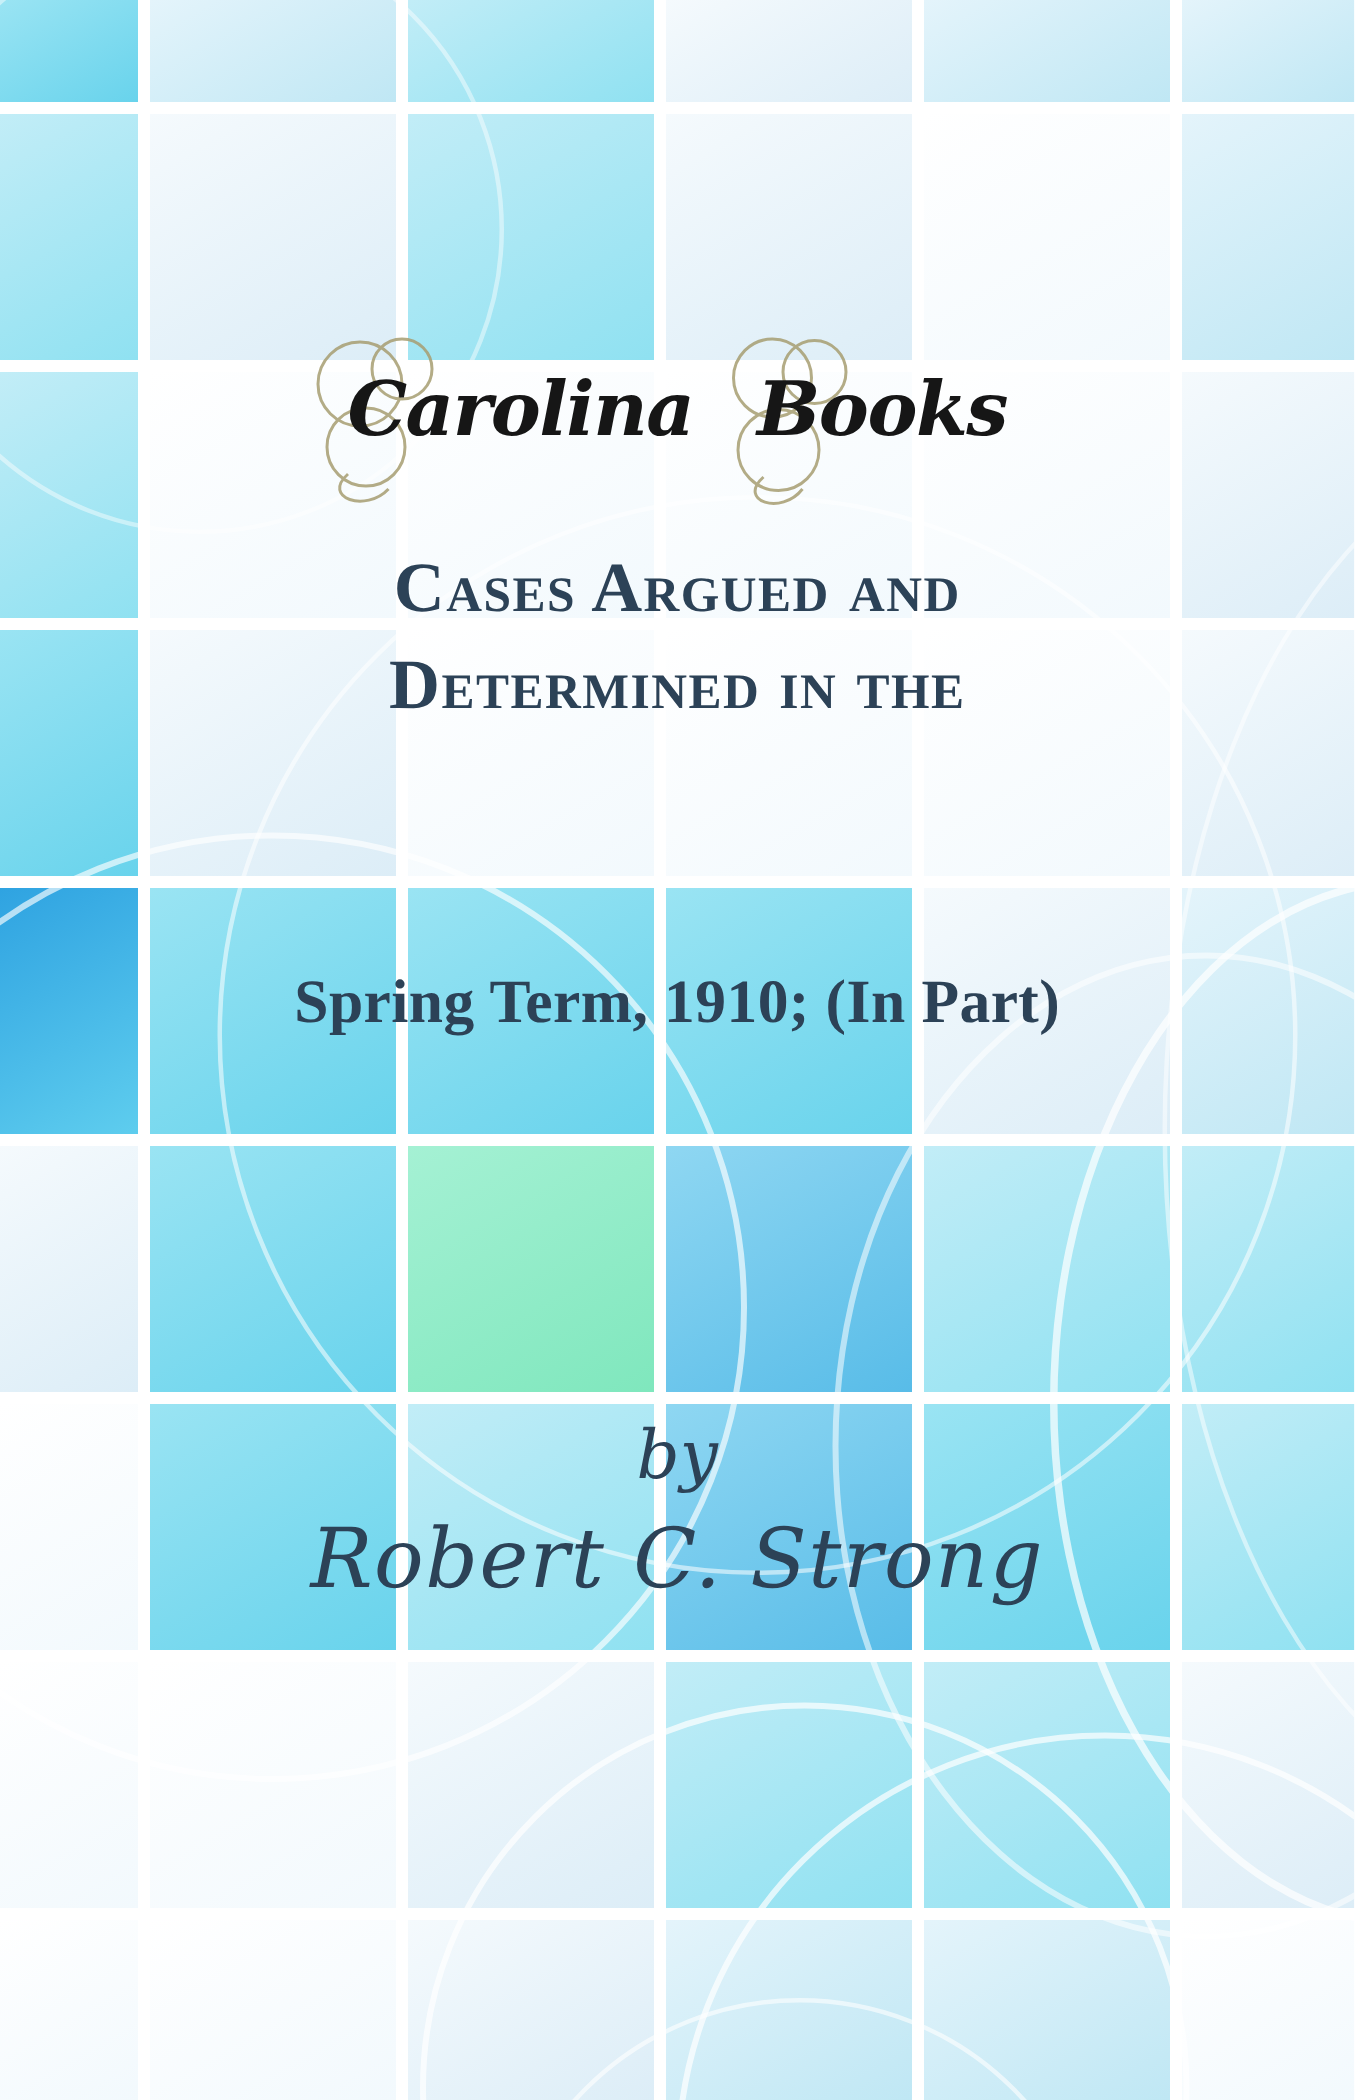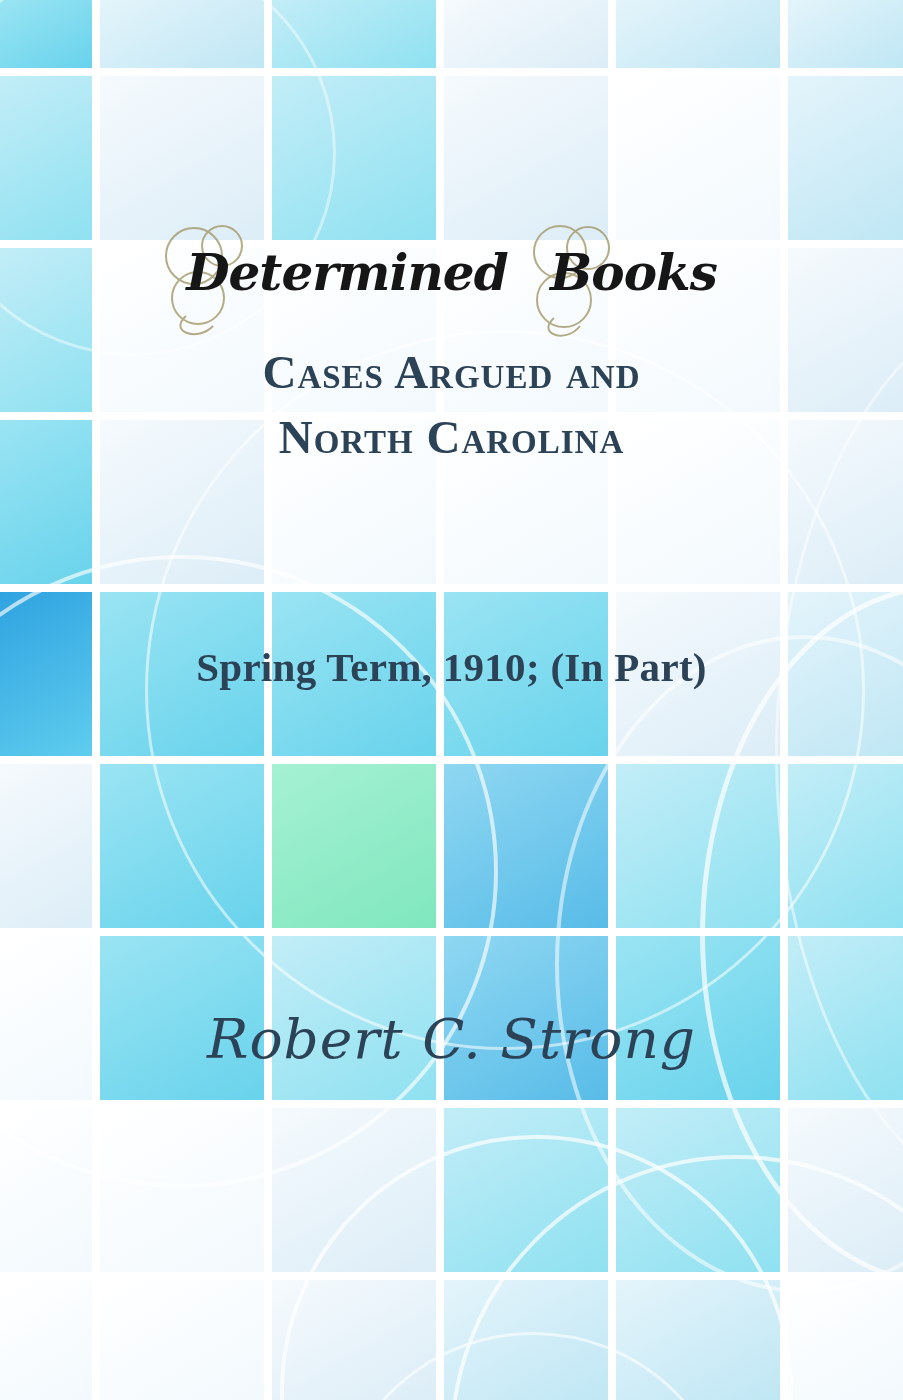--- a/index.html
+++ b/index.html
@@ -41,21 +41,21 @@
     font-family:"DejaVu Serif",serif;
     font-style:italic;font-weight:700;
     font-size:50px;line-height:62px;
     color:var(--logo-text,#161616);
     letter-spacing:-1px;
   }
   .logo .word{position:relative;display:inline-block;}
   .logo .word + .word{margin-left:26px;text-align:right;}
   .logo .word svg{position:absolute;left:-30px;top:-24px;z-index:-1;}
   .title{
-    top:340px;
+    top:360px;
     font-family:"Liberation Serif",serif;
     font-variant:small-caps;
     font-weight:600;
     font-size:47px;line-height:65px;
     letter-spacing:1px;
     color:var(--title-text,#2c4257);
   }
   .title span{display:block;}
   .subtitle{
     top:642px;
@@ -159,37 +159,38 @@
   <div class="content">
 
     <div class="logo">
       <span class="word">
         <svg width="110" height="125" viewBox="0 0 110 125" fill="none" stroke="#a79e72" stroke-width="2" opacity="0.85">
           <circle cx="38" cy="38" r="28"></circle>
           <circle cx="66" cy="28" r="20"></circle>
           <circle cx="42" cy="80" r="26"></circle>
           <path d="M30 98 C 12 114, 42 124, 57 108"></path>
         </svg>
-        <span>Determined</span>
+        <span>Carolina</span>
       </span>
       <span class="word">
         <svg width="110" height="125" viewBox="0 0 110 125" fill="none" stroke="#a79e72" stroke-width="2" opacity="0.85">
           <circle cx="40" cy="34" r="26"></circle>
           <circle cx="68" cy="30" r="21"></circle>
           <circle cx="44" cy="82" r="27"></circle>
           <path d="M34 100 C 16 116, 46 126, 60 108"></path>
         </svg>
         <span>Books</span>
       </span>
     </div>
 
     <h1 class="title">
       <span>Cases Argued and</span>
-      <span>North Carolina</span>
+      <span>Determined in the</span>
     </h1>
 
     <div class="subtitle">Spring Term, 1910; (In Part)</div>
 
+    <div class="byline">by</div>
 
     <div class="author">Robert C. Strong</div>
 
   </div>
 </div>
 
 </body></html>

